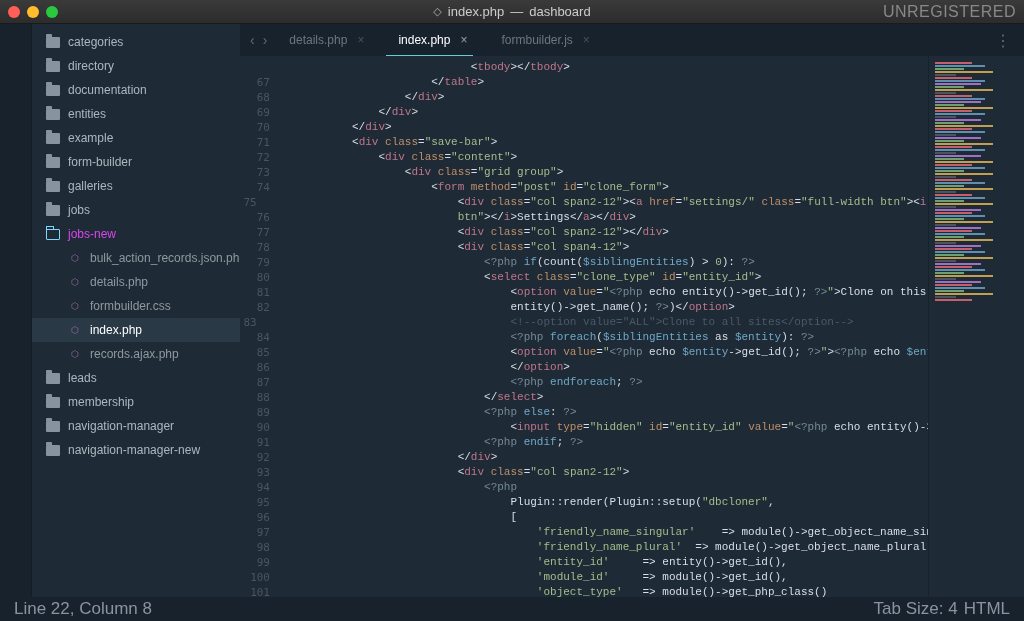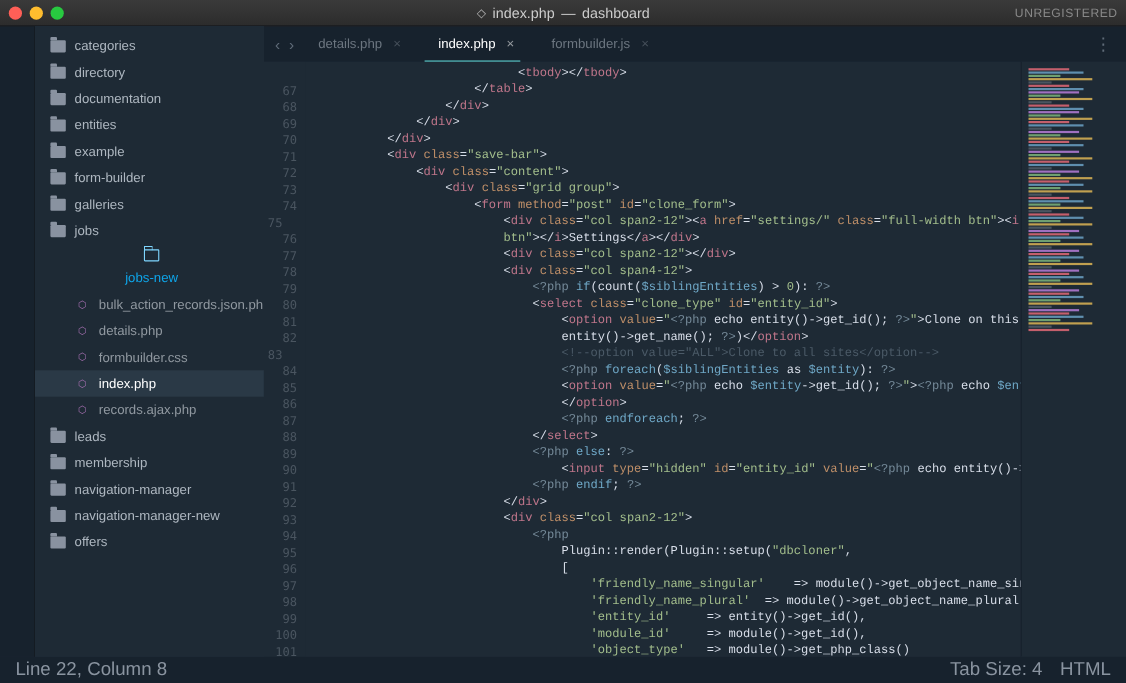--- a/index.html
+++ b/index.html
@@ -31,21 +31,21 @@
 .tl-max { background: #28c940; }
 .titlebar-center {
   position: absolute;
   left: 50%;
   transform: translateX(-50%);
   display: flex;
   align-items: center;
   gap: 6px;
 }
 .titlebar-icon { font-size: 11px; opacity: .8; }
-.titlebar-right { margin-left: auto; font-size: 11px; color: #888; letter-spacing: .5px; padding-left: 36px; }
+.titlebar-right { margin-left: auto; font-size: 16px; color: #888; letter-spacing: .5px; padding-left: 36px; }
 .main { display: flex; height: calc(100% - 24px - 24px); }
 .gutter {
   width: 32px;
   background: #17222d;
   border-right: 1px solid #141b22;
 }
 .sidebar {
   width: 208px;
   background: #1e2a35;
   overflow-y: auto;
@@ -53,21 +53,21 @@
   font-size: 12px;
 }
 .sb-item {
   display: flex;
   align-items: center;
   gap: 8px;
   padding: 5px 10px 5px 14px;
   color: #aeb7c0;
   cursor: pointer;
 }
-.sb-item.active { color: #0ea5e9; flex-direction: column; }
+.sb-item.active { color: #d946ef; }
 .sb-item.selected { background: #2a3946; color: #fff; }
 .sb-sub { padding-left: 36px; color: #9098a0; }
 .sb-icon { width: 14px; height: 11px; background: #8992a0; display: inline-block; border-radius: 1px; position: relative; flex-shrink: 0; }
 .sb-icon.folder::before { content:''; position:absolute; top:-3px; left:0; width:6px; height:3px; background:#8992a0; border-radius:1px 1px 0 0; }
 .sb-icon.folder-open { border:1px solid #7fd6ff; background:transparent; }
 .sb-icon.folder-open::before { content:''; position:absolute; top:-4px; left:-1px; width:6px; height:3px; border:1px solid #7fd6ff; border-bottom:none; background:transparent; border-radius:1px 1px 0 0; }
 .sb-file-icon { font-size: 9px; color: #a56fb0; width:14px; text-align:center; flex-shrink:0; }
 .editor-area { flex: 1; display: flex; flex-direction: column; background: #1e2a35; overflow: hidden;}
 .tabs {
   height: 32px;
@@ -134,21 +134,21 @@
 .mm-line.f { width: 55%; background:#a070c0;}
 .statusbar {
   height: 24px;
   background: #17222d;
   display: flex;
   align-items: center;
   padding: 0 14px;
   color: #8a94a0;
   font-size: 17px;
 }
-.statusbar .sb-right { margin-left: auto; display:flex; gap: 16px; align-items: flex-end;}
+.statusbar .sb-right { margin-left: auto; display:flex; gap: 6px; align-items: flex-end;}
 
 .t-tag { color: #c0768b; }
 .t-attr { color: #bf8f68; }
 .t-str { color: #a3be8c; }
 .t-php { color: #758a99; }
 .t-cmt { color: #4b5a67; }
 .t-var { color: #6fa8c7; }
 </style>
 </head>
 <body>
@@ -236,24 +236,20 @@
         <span class="sb-icon folder"></span>
         <span>membership</span>
       </div>
       <div class="sb-item">
         <span class="sb-icon folder"></span>
         <span>navigation-manager</span>
       </div>
       <div class="sb-item">
         <span class="sb-icon folder"></span>
         <span>navigation-manager-new</span>
-      </div>
-      <div class="sb-item">
-        <span class="sb-icon folder"></span>
-        <span>offers</span>
       </div>
     </div>
 
   <div class="editor-area">
     <div class="tabs">
       <div class="nav-arrows">
         <span>‹</span>
         <span>›</span>
       </div>
       <div id="tabs-host" style="display: flex;">

